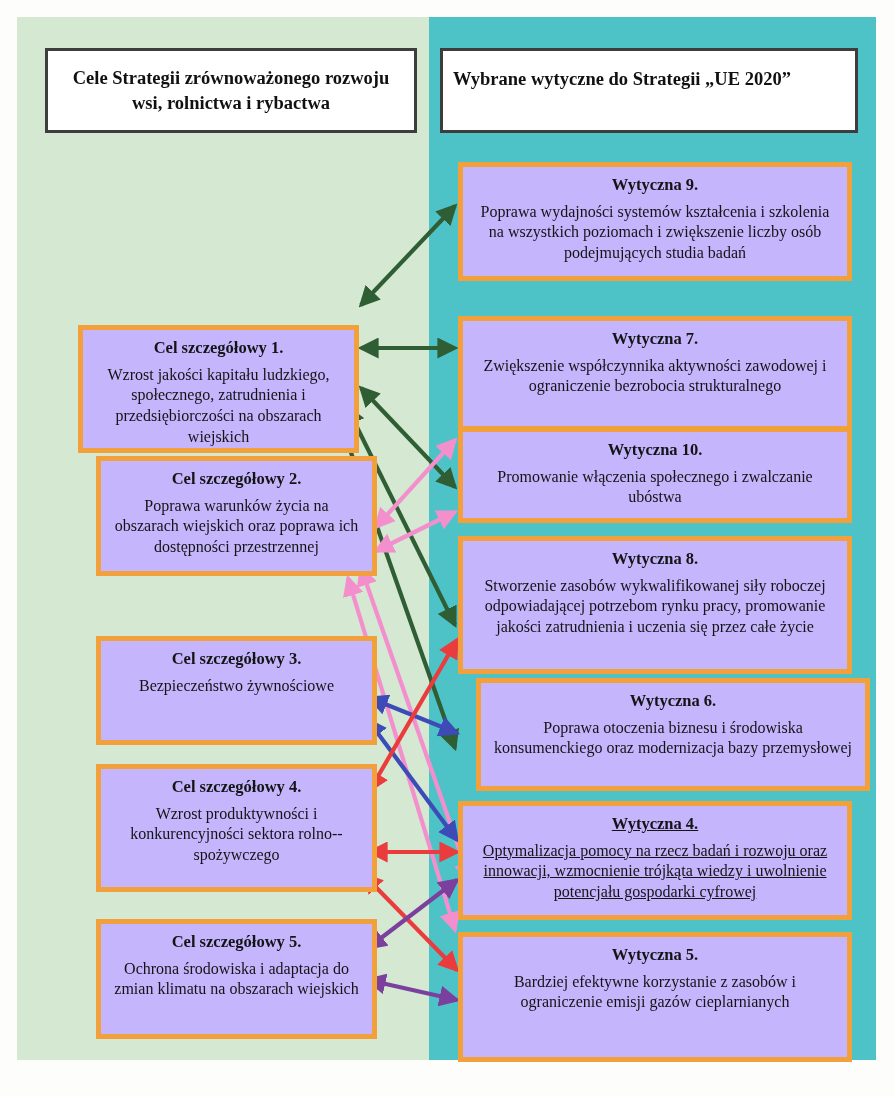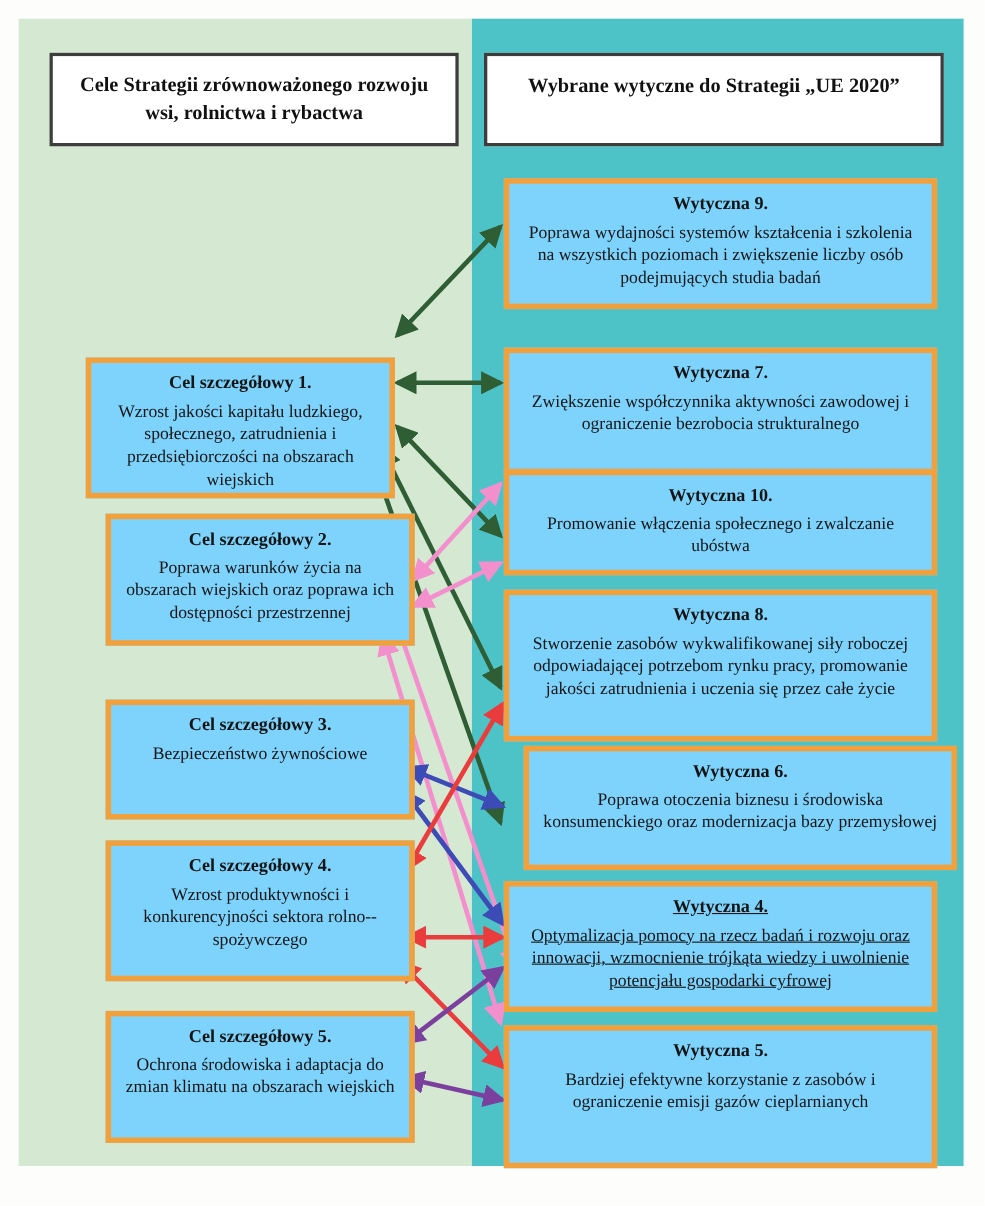--- a/index.html
+++ b/index.html
@@ -39,21 +39,20 @@
   }
 
   
   .header-box {
     position: absolute;
     background: #ffffff;
     border: 3px solid #3d3d3d;
     box-sizing: border-box;
     display: flex;
     align-items: center;
-    justify-content: center;
     text-align: center;
     font-weight: bold;
     font-size: 18.5px;
     line-height: 1.32;
     color: #111111;
     padding: 4px 10px;
   }
   #header-left {
     left: 45px;
     top: 48px;
@@ -65,21 +64,21 @@
     top: 48px;
     width: 418px;
     height: 85px;
   }
   #header-right .hdr-inner { padding-bottom: 22px; }
 
   
   .box {
     position: absolute;
     box-sizing: border-box;
-    background: #7dd3fc;
+    background: #c4b5fd;
     border: 5px solid #f2a03c;
     text-align: center;
     color: #141414;
     padding: 8px 10px 8px 10px;
     z-index: 3;
   }
   .box .box-title {
     display: block;
     font-weight: bold;
     font-size: 16.5px;
@@ -87,21 +86,21 @@
     margin-bottom: 6px;
   }
   .box .box-text {
     display: block;
     font-size: 16px;
     line-height: 1.30;
   }
 
   
   #goal-1 { left: 78px;  top: 277px; width: 281px; height: 128px; margin-top: 48px; }
-  #goal-2 { left: 96px;  top: 467px; width: 281px; height: 120px; }
+  #goal-2 { left: 96px;  top: 456px; width: 281px; height: 120px; }
   #goal-3 { left: 96px;  top: 636px; width: 281px; height: 109px; }
   #goal-4 { left: 96px;  top: 764px; width: 281px; height: 128px; }
   #goal-5 { left: 96px;  top: 919px; width: 281px; height: 120px; }
 
   
   #guide-9  { left: 458px; top: 162px; width: 394px; height: 119px; }
   #guide-7  { left: 458px; top: 293px; width: 394px; height: 115px; margin-top: 23px; }
   #guide-10 { left: 458px; top: 427px; width: 394px; height: 96px; }
   #guide-8  { left: 458px; top: 536px; width: 394px; height: 138px; }
   #guide-6  { left: 476px; top: 678px; width: 394px; height: 113px; }

